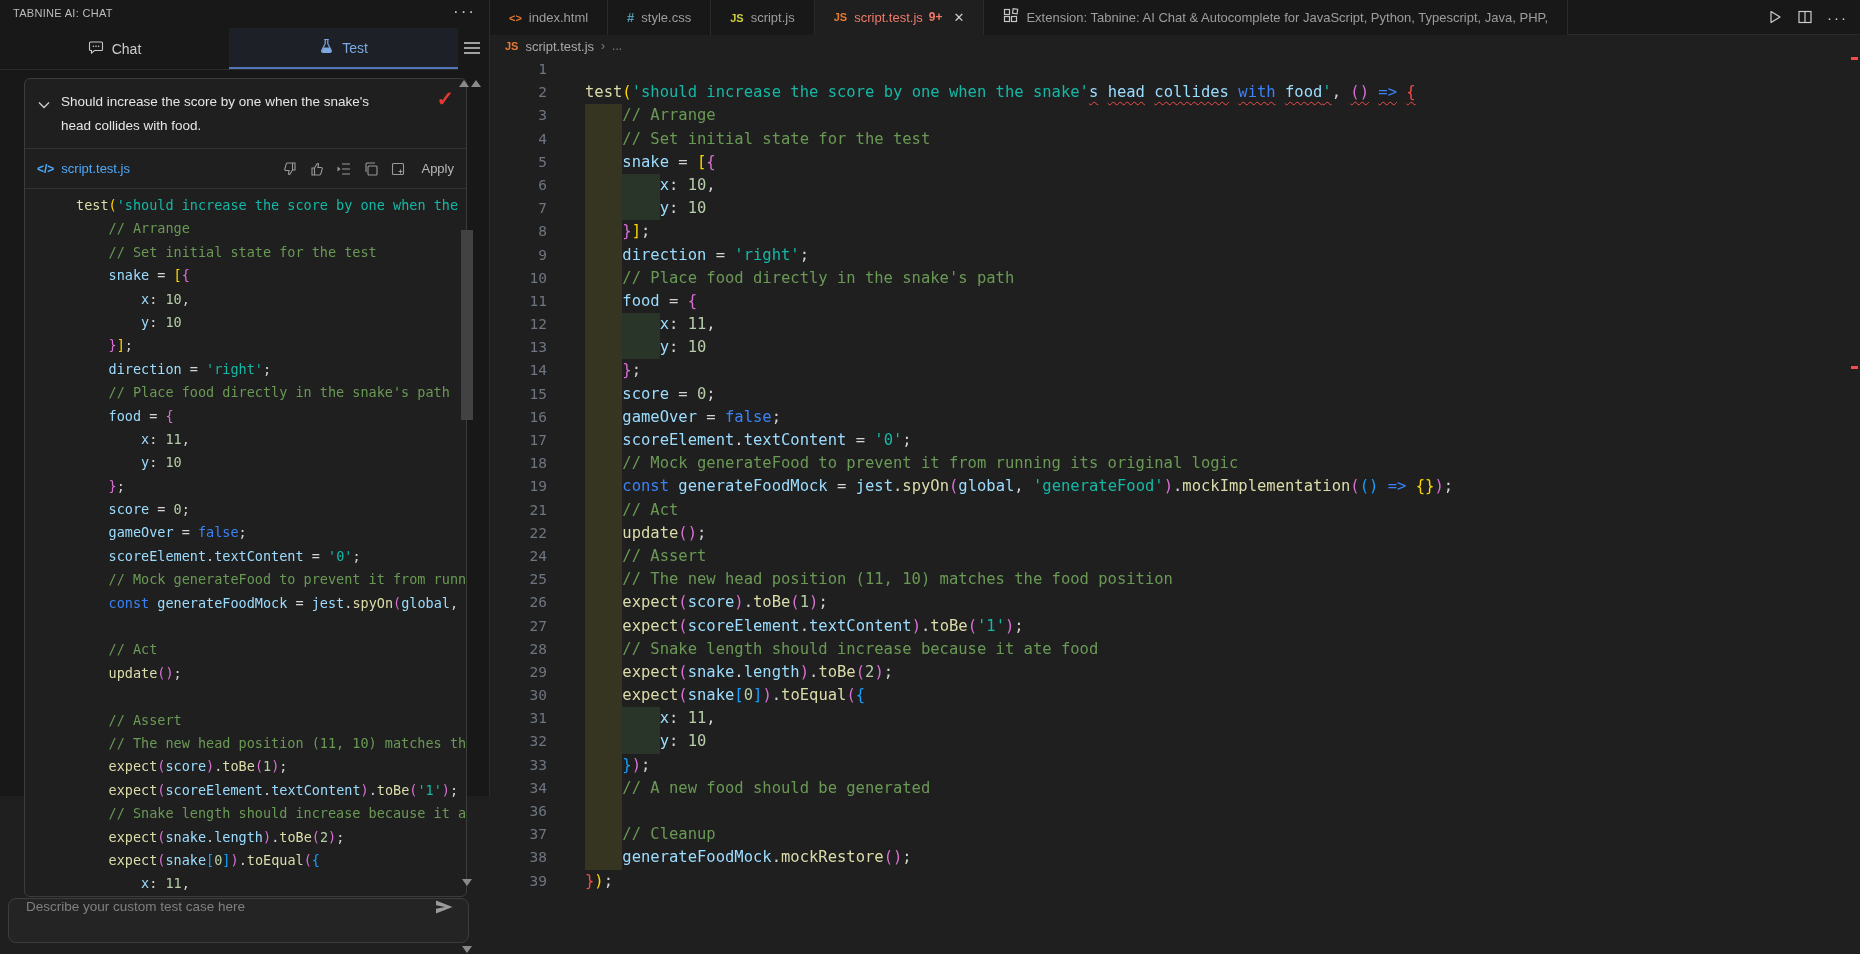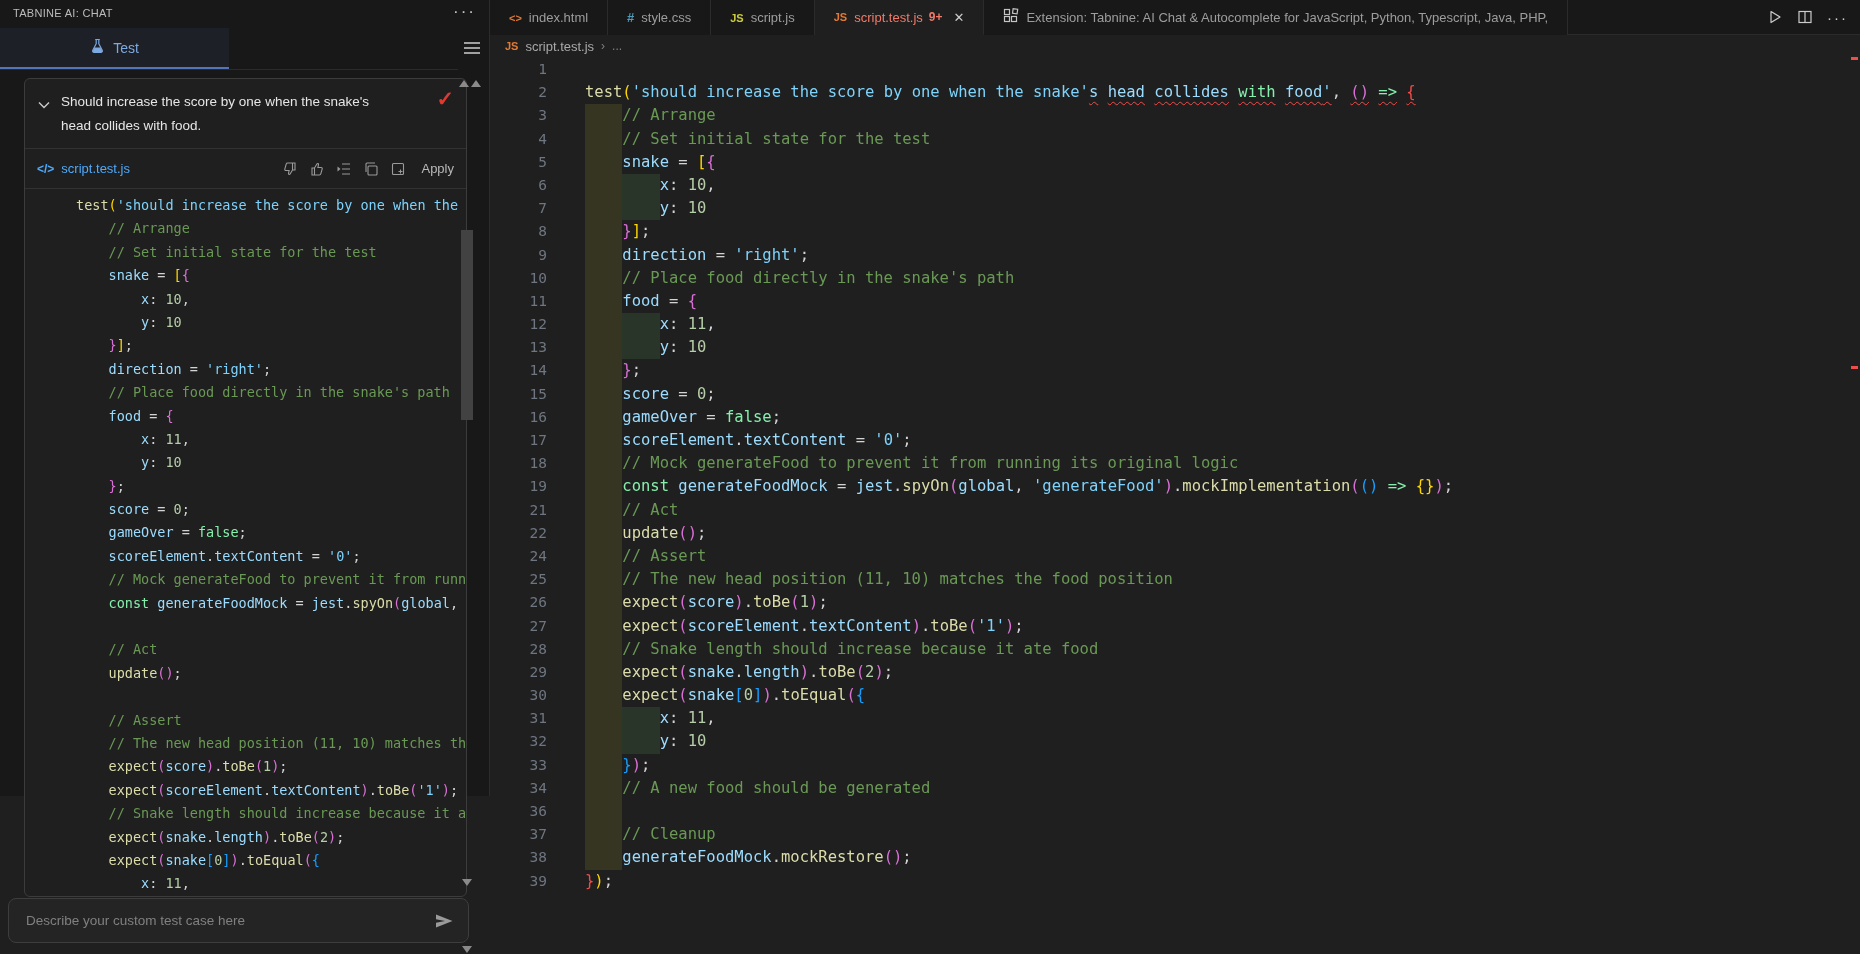--- a/index.html
+++ b/index.html
@@ -38,21 +38,21 @@
   
   .sb-up1,.sb-up2 { position:absolute; width:0; height:0; border-left:5px solid transparent;
     border-right:5px solid transparent; border-bottom:7px solid #8a8a8a; }
   .sb-up1 { left:459px; top:80px; } .sb-up2 { left:471px; top:80px; }
   .sb-thumb { position:absolute; left:461px; top:230px; width:12px; height:190px; background:#424242; }
   .sb-dn1,.sb-dn2 { position:absolute; width:0; height:0; border-left:5px solid transparent;
     border-right:5px solid transparent; border-top:7px solid #8a8a8a; }
   .sb-dn1 { left:462px; top:879px; } .sb-dn2 { left:462px; top:946px; }
 
   .test-input { position:absolute; left:8px; top:898px; width:461px; height:45px;
-    background:#242424; border:1px solid #3d3d3d; border-radius:8px; display:flex; align-items:center; padding:0 14px 0 17px; }
+    background:#242424; border:1px solid #3d3d3d; border-radius:8px; display:flex; align-items:flex-start; padding:0 14px 0 17px; }
   .test-input input { flex:1; background:transparent; border:none; outline:none;
     color:#cccccc; font-size:13.5px; font-family:"Liberation Sans", sans-serif; }
   .test-input input::placeholder { color:#808080; }
 
   
   .editor { position:absolute; left:490px; top:0; width:1370px; height:954px; background:#1f1f1f; }
   .tabbar { position:absolute; left:0; top:0; width:1370px; height:35px; background:#181818;
     border-bottom:1px solid #2b2b2b; display:flex; }
   .etab { height:35px; display:flex; align-items:center; gap:7px; padding:0 19px;
     font-size:13px; color:#9d9d9d; background:#181818; border-right:1px solid #2b2b2b; cursor:pointer; white-space:nowrap; }
@@ -70,36 +70,47 @@
   .ed-code { position:absolute; left:0; top:55px; width:1360px; height:899px; overflow:hidden;
     font-family:"DejaVu Sans Mono", monospace; font-size:15.5px; padding-top:3px; }
   .ed-code .crow { height:23.2px; line-height:23.2px; display:flex; }
   .lnum { width:57px; text-align:right; color:#6e7681; font-size:14.5px; flex:none; }
   .ctext { margin-left:38px; position:relative; white-space:pre; }
   .band { position:absolute; top:0; bottom:0; }
   .bl1 { left:0; width:4ch; background:rgba(255,255,64,0.10); }
   .bl2 { left:4ch; width:4ch; background:rgba(127,255,127,0.10); }
 
   
-  .fn{color:#dcdcaa} .str{color:#7dd3fc} .cmt{color:#6a9955} .kw{color:#86efac}
+  .fn{color:#dcdcaa} .str{color:#14b8a6} .cmt{color:#6a9955} .kw{color:#3b82f6}
   .var{color:#9cdcfe} .num{color:#b5cea8} .pln{color:#d4d4d4}
   .b1{color:#ffd700} .b2{color:#da70d6} .b3{color:#179fff} .err{color:#f14c4c}
   .sq{ text-decoration:underline; text-decoration-style:wavy; text-decoration-color:#f14c4c;
        text-decoration-thickness:1px; text-underline-offset:4px; }
 
   .ovr-mark { position:absolute; right:2px; width:7px; height:3px; background:#f14c4c; }
 </style>
 </head>
 <body>
 
 <div class="panel">
   <div class="panel-title">TABNINE AI: CHAT</div>
   <div class="panel-more">···</div>
 
   <div class="panel-tabs">
+    <div class="ptab">
+      <span>
+        <svg width="16" height="16" viewBox="0 0 16 16">
+            <path d="M2.5 3 h11 a1 1 0 0 1 1 1 v6.5 a1 1 0 0 1 -1 1 h-7 l-3 2.6 v-2.6 h-1 a1 1 0 0 1 -1 -1 V4 a1 1 0 0 1 1 -1 z" fill="none" stroke="#c8c8c8" stroke-width="1.1"></path>
+            <circle cx="5.4" cy="7.3" r="0.8" fill="#c8c8c8"></circle>
+            <circle cx="8" cy="7.3" r="0.8" fill="#c8c8c8"></circle>
+            <circle cx="10.6" cy="7.3" r="0.8" fill="#c8c8c8"></circle>
+          </svg>
+      </span>
+      <span>Chat</span>
+    </div>
     <div class="ptab active">
       <span>
         <svg width="15" height="16" viewBox="0 0 15 16">
             <path d="M5.2 1.5 h4.6 M6.2 1.5 v4.2 l-3.4 6.6 a1.5 1.5 0 0 0 1.3 2.2 h6.8 a1.5 1.5 0 0 0 1.3 -2.2 L8.8 5.7 V1.5" fill="none" stroke="#7da9e0" stroke-width="1.2"></path>
             <path d="M4.6 9.5 h5.8 l1.8 3.4 a0.8 0.8 0 0 1 -0.7 1.1 H3.5 a0.8 0.8 0 0 1 -0.7 -1.1 z" fill="#7da9e0"></path>
           </svg>
       </span>
       <span>Test</span>
     </div>
   </div>

